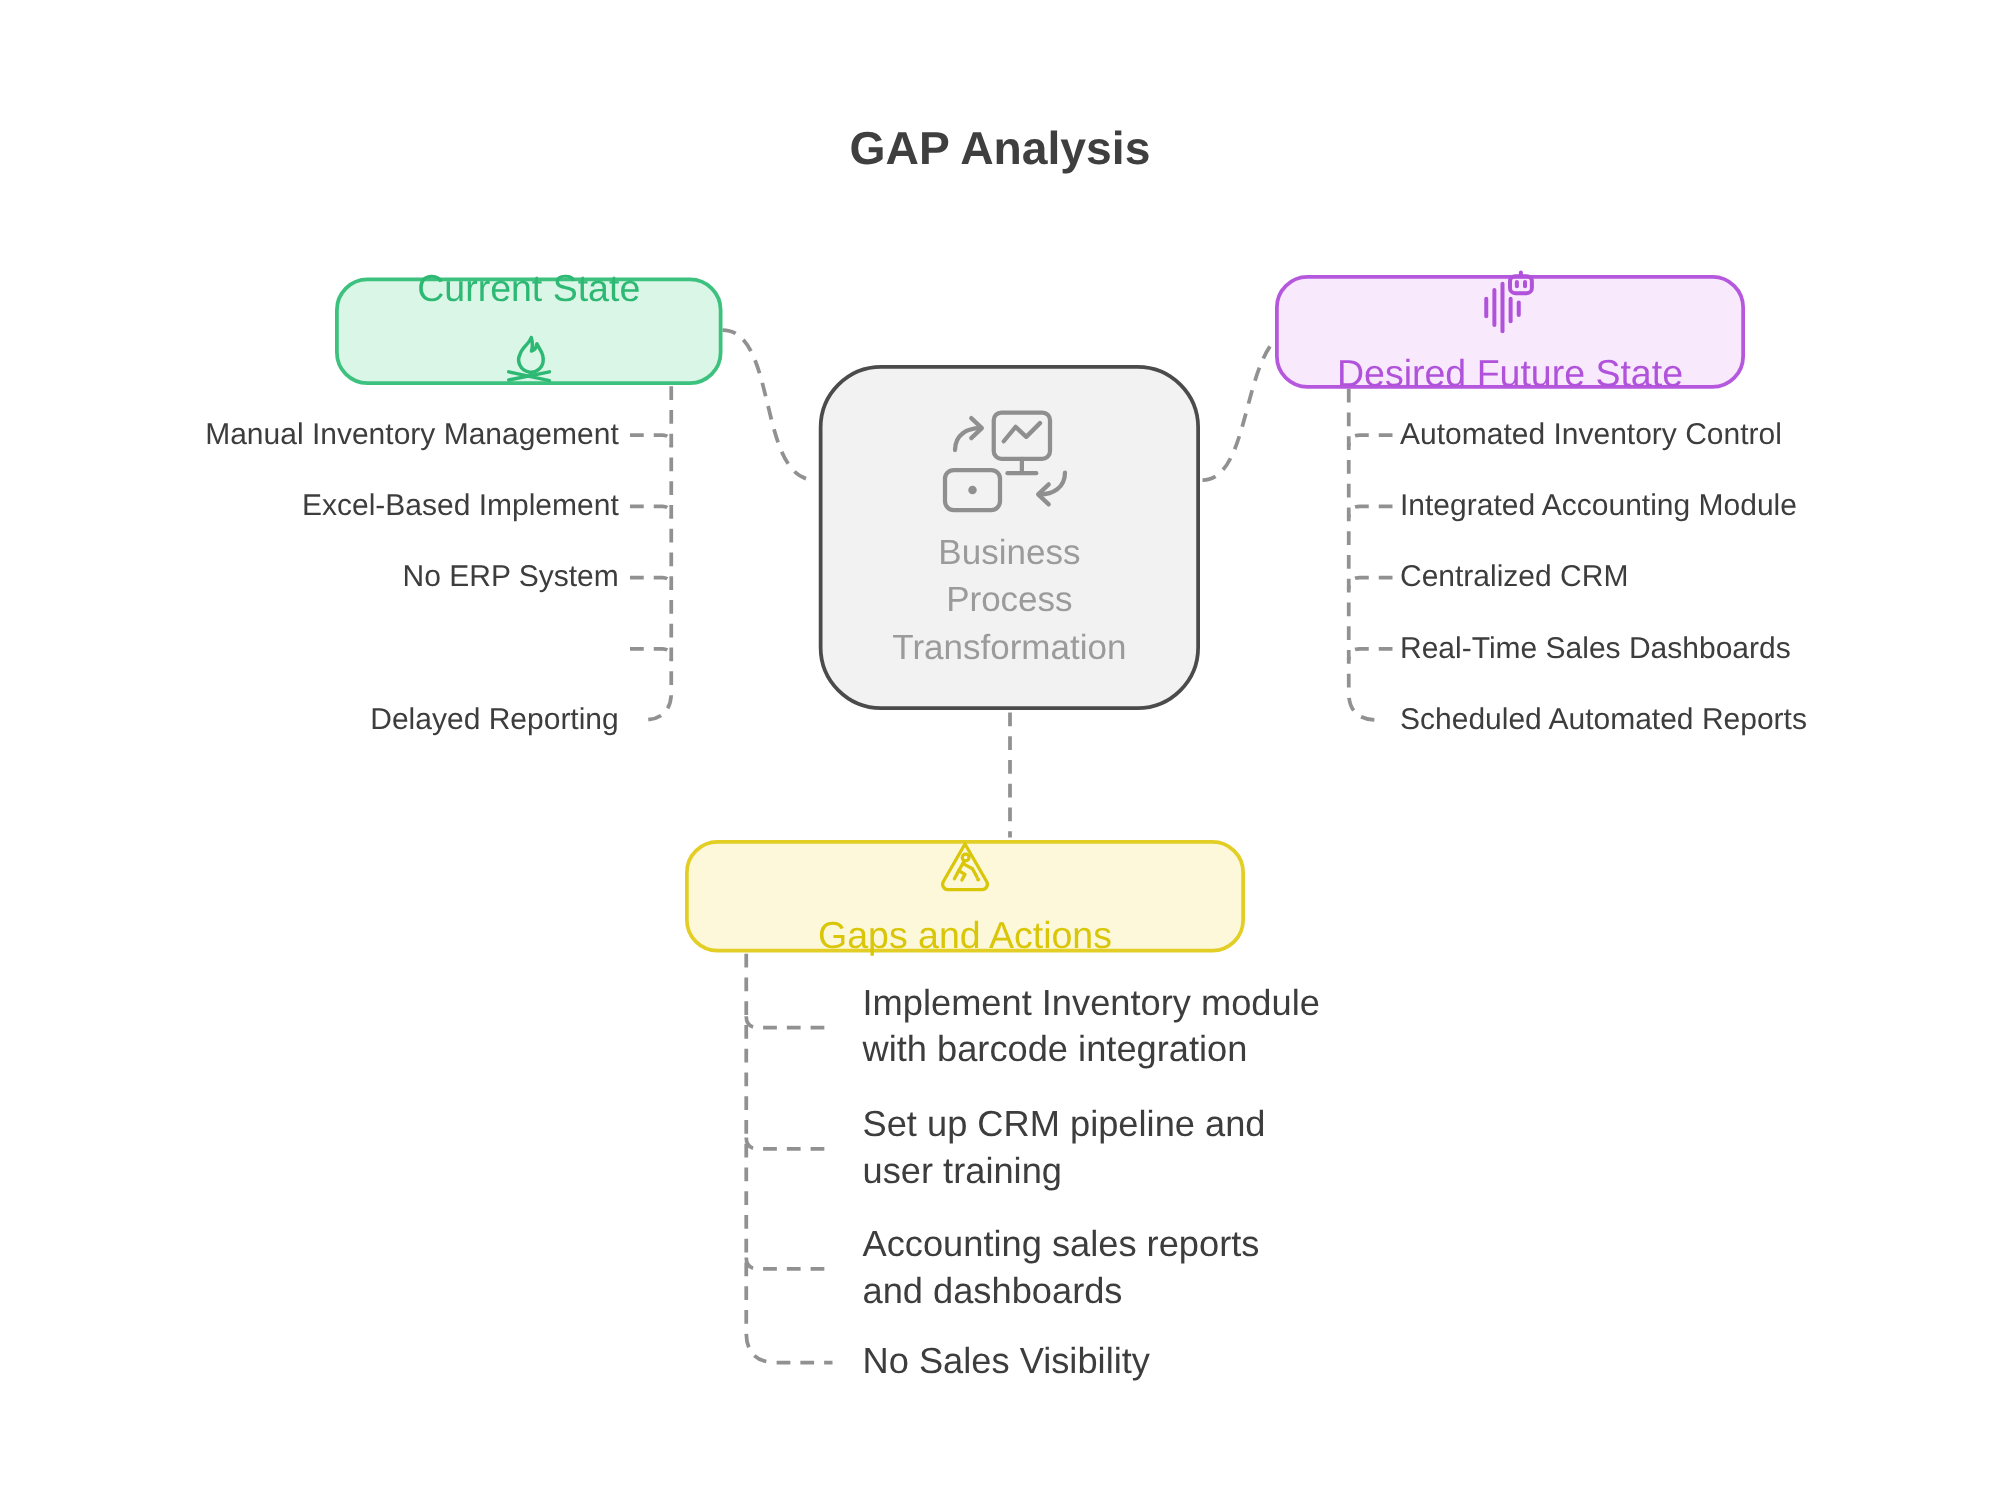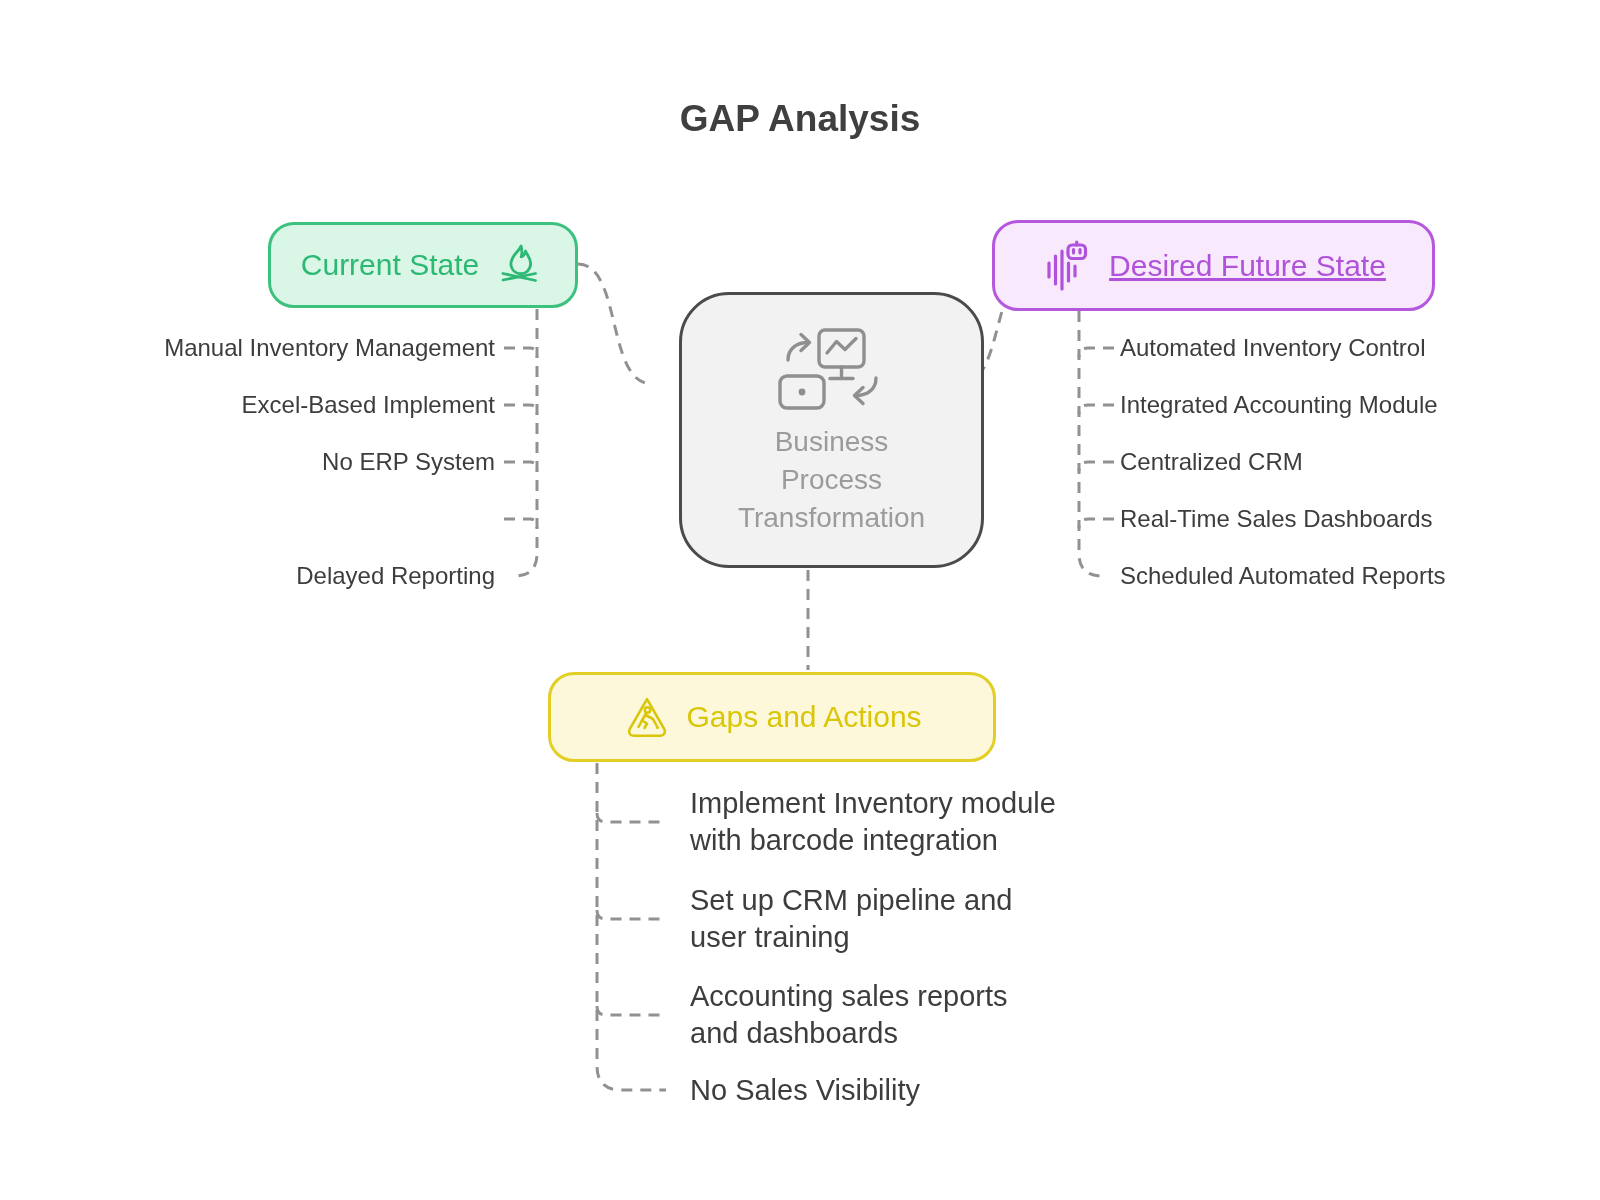--- a/index.html
+++ b/index.html
@@ -11,33 +11,33 @@
   .dash {
     fill:none; stroke:var(--connector,#919191); stroke-width:3;
     stroke-dasharray:11 8; stroke-linecap:butt;
   }
   .title {
     position:absolute; top:98px; left:0; right:0; margin:0;
     text-align:center; font-size:37px; font-weight:700; color:var(--title-text,#3f3f3f);
   }
   .node {
     position:absolute; display:flex; align-items:center; justify-content:center;
-    gap:14px; border-radius:26px; box-sizing:border-box;
+    gap:14px; border-radius:26px; box-sizing:border-box;flex-direction:column;
   }
   .node-label { font-size:30px; font-weight:500; white-space:nowrap; }
   .node-green  { left:268px;  top:222px; width:310px; height:86px;
     background:var(--green-fill,#d9f6e6);  border:3px solid var(--green-border,#3cc17e);  color:var(--green-text,#2db873); }
-  .node-purple { left:992px; top:220px; width:443px; height:91px;
-    background:var(--purple-fill,#f8e9fd); border:3px solid var(--purple-border,#b558dd); color:var(--purple-text,#b052da);text-decoration:underline; }
+  .node-purple { left:1020px; top:220px; width:376px; height:91px;
+    background:var(--purple-fill,#f8e9fd); border:3px solid var(--purple-border,#b558dd); color:var(--purple-text,#b052da); }
   .node-yellow { left:548px;  top:672px; width:448px; height:90px;
     background:var(--yellow-fill,#fdf8da); border:3px solid var(--yellow-border,#e2ce24); color:var(--yellow-text,#d9c608); }
   .node-center {
     left:655px; top:292px; width:305px; height:276px; border-radius:50px;
     background:var(--center-fill,#f2f2f2); border:3.5px solid var(--center-border,#4b4b4b);
-    color:var(--center-icon,#8f8f8f); flex-direction:column; gap:8px;margin-left:24px;
+    color:var(--center-icon,#8f8f8f); flex-direction:column; gap:8px;
   }
   .center-label {
     font-size:28px; line-height:38px; width:220px; text-align:center;
     color:var(--center-text,#9b9b9b); white-space:normal;
   }
   .icon { display:flex; align-items:center; justify-content:center; }
   .icon svg { display:block; }
   .list-item {
     position:absolute; font-size:24px; color:var(--item-text,#3d3d3d);
     white-space:nowrap; transform:translateY(-50%);

